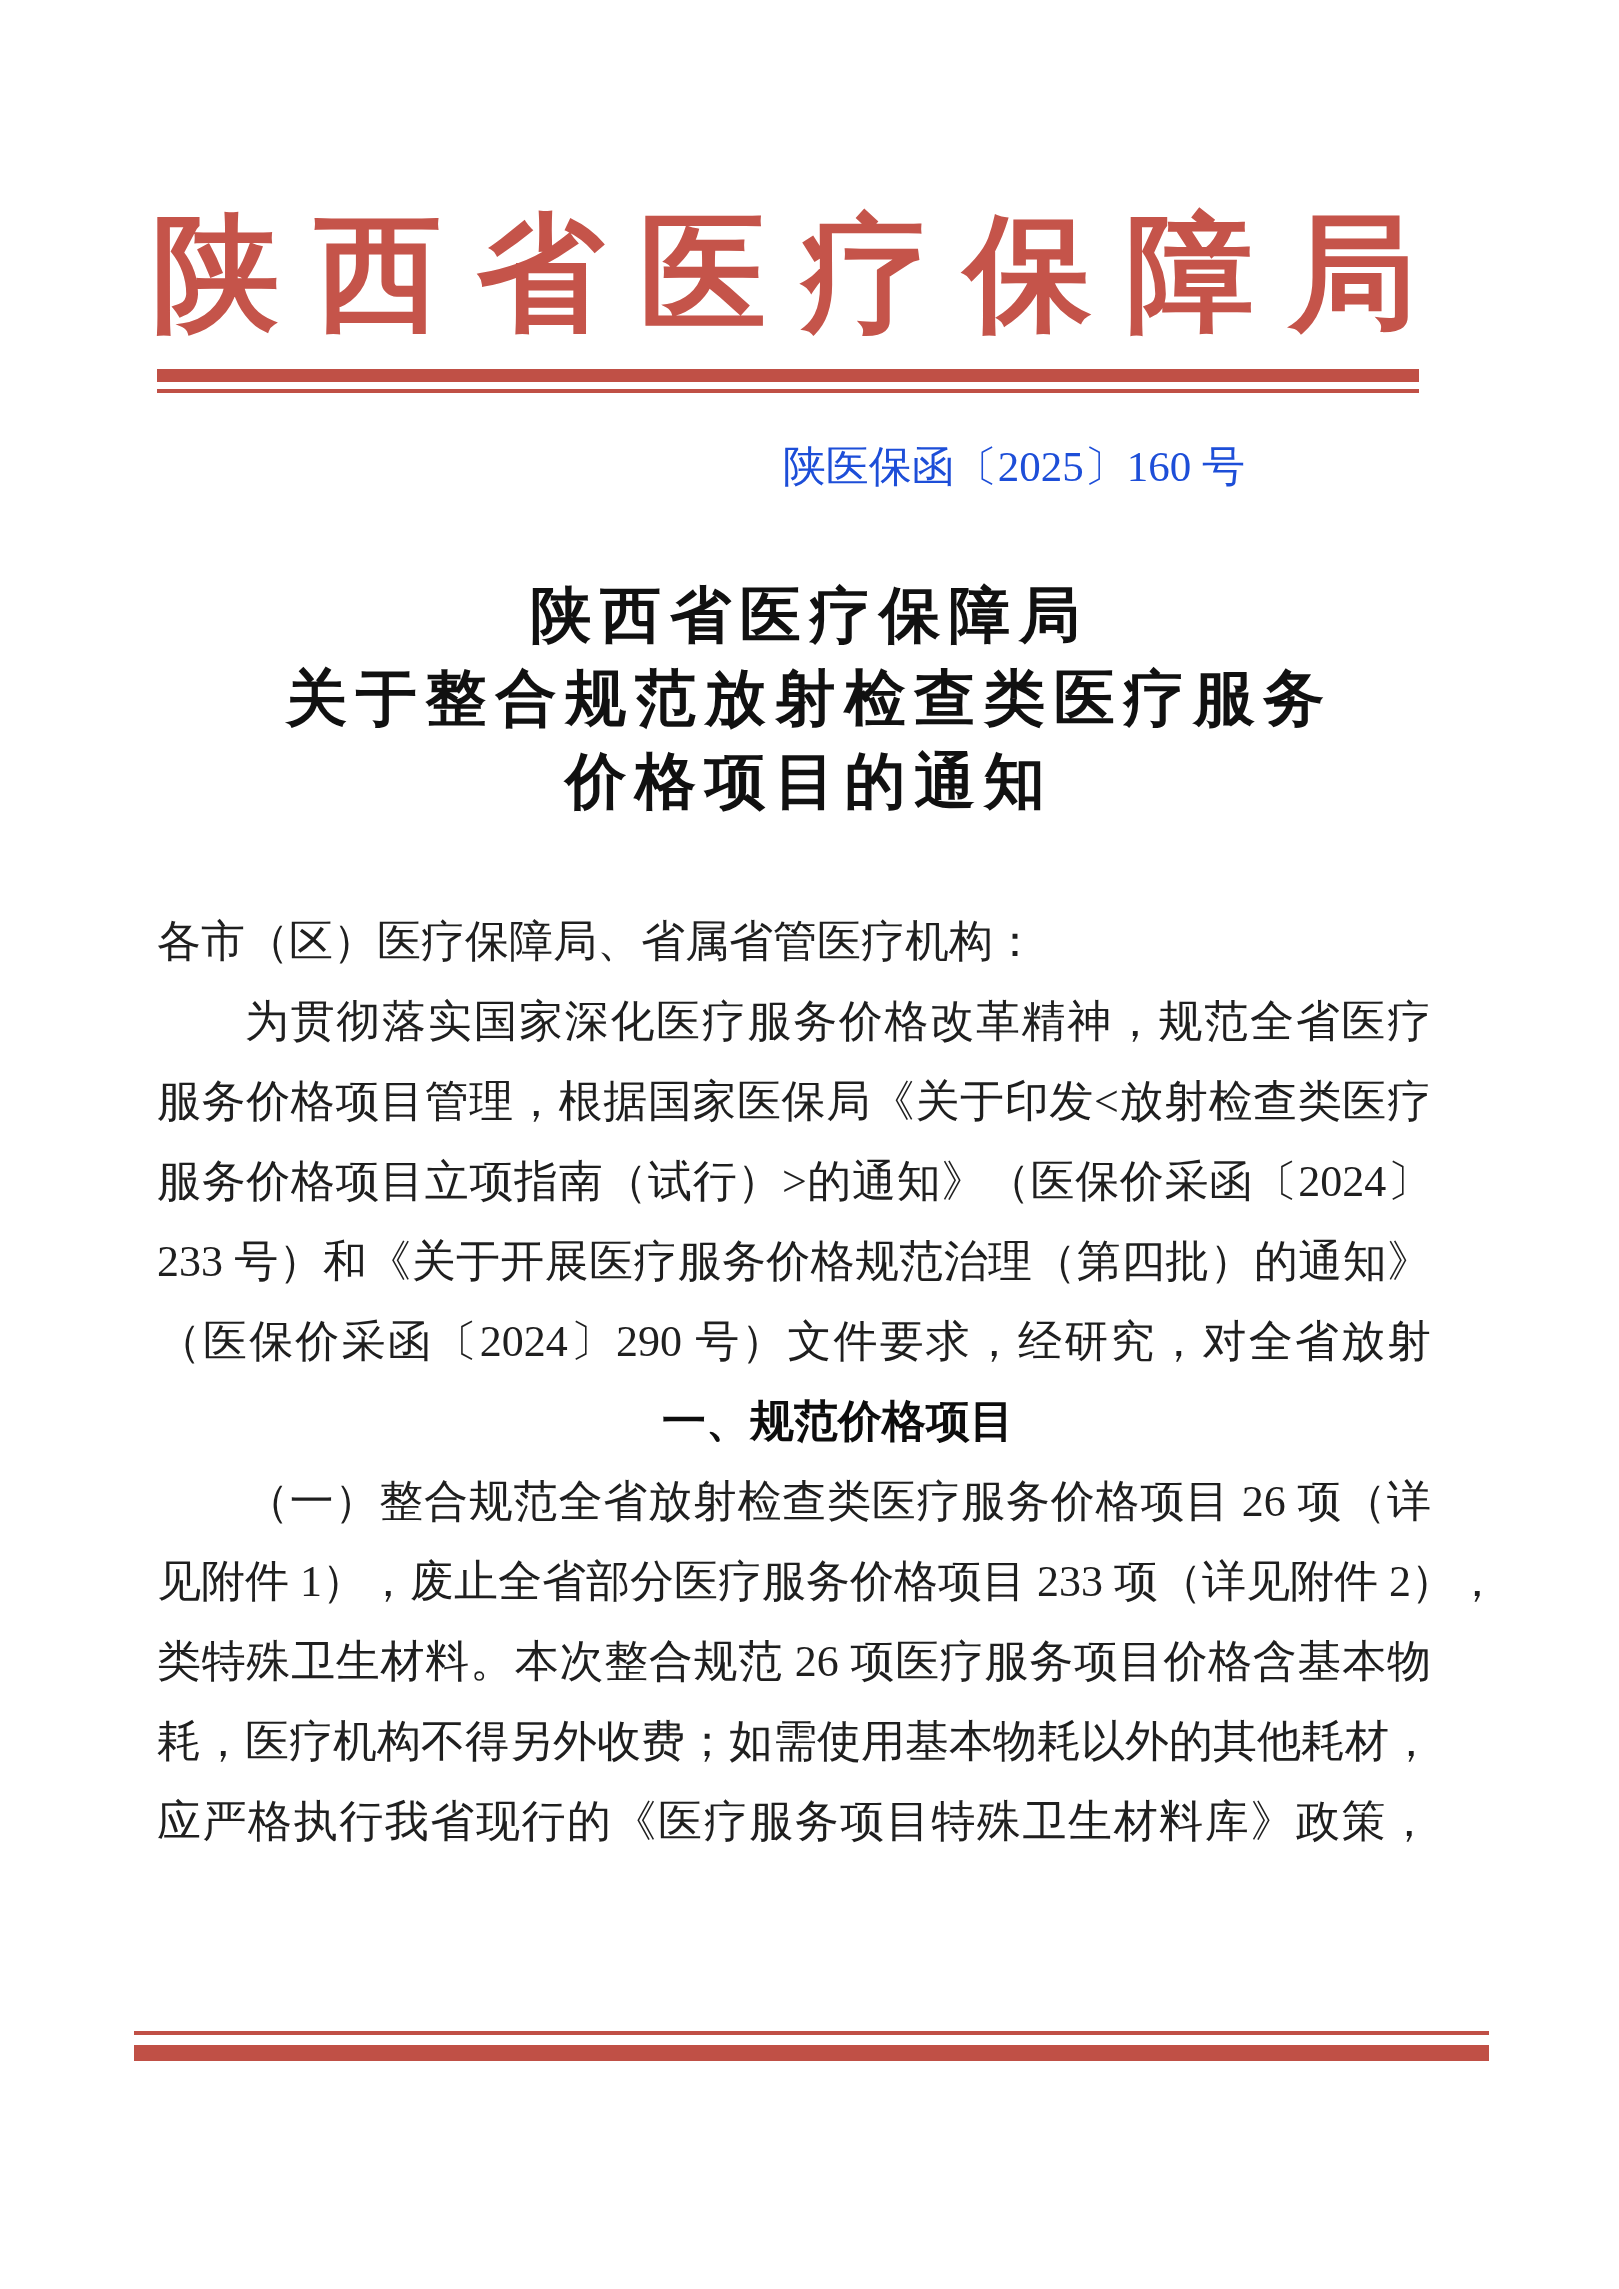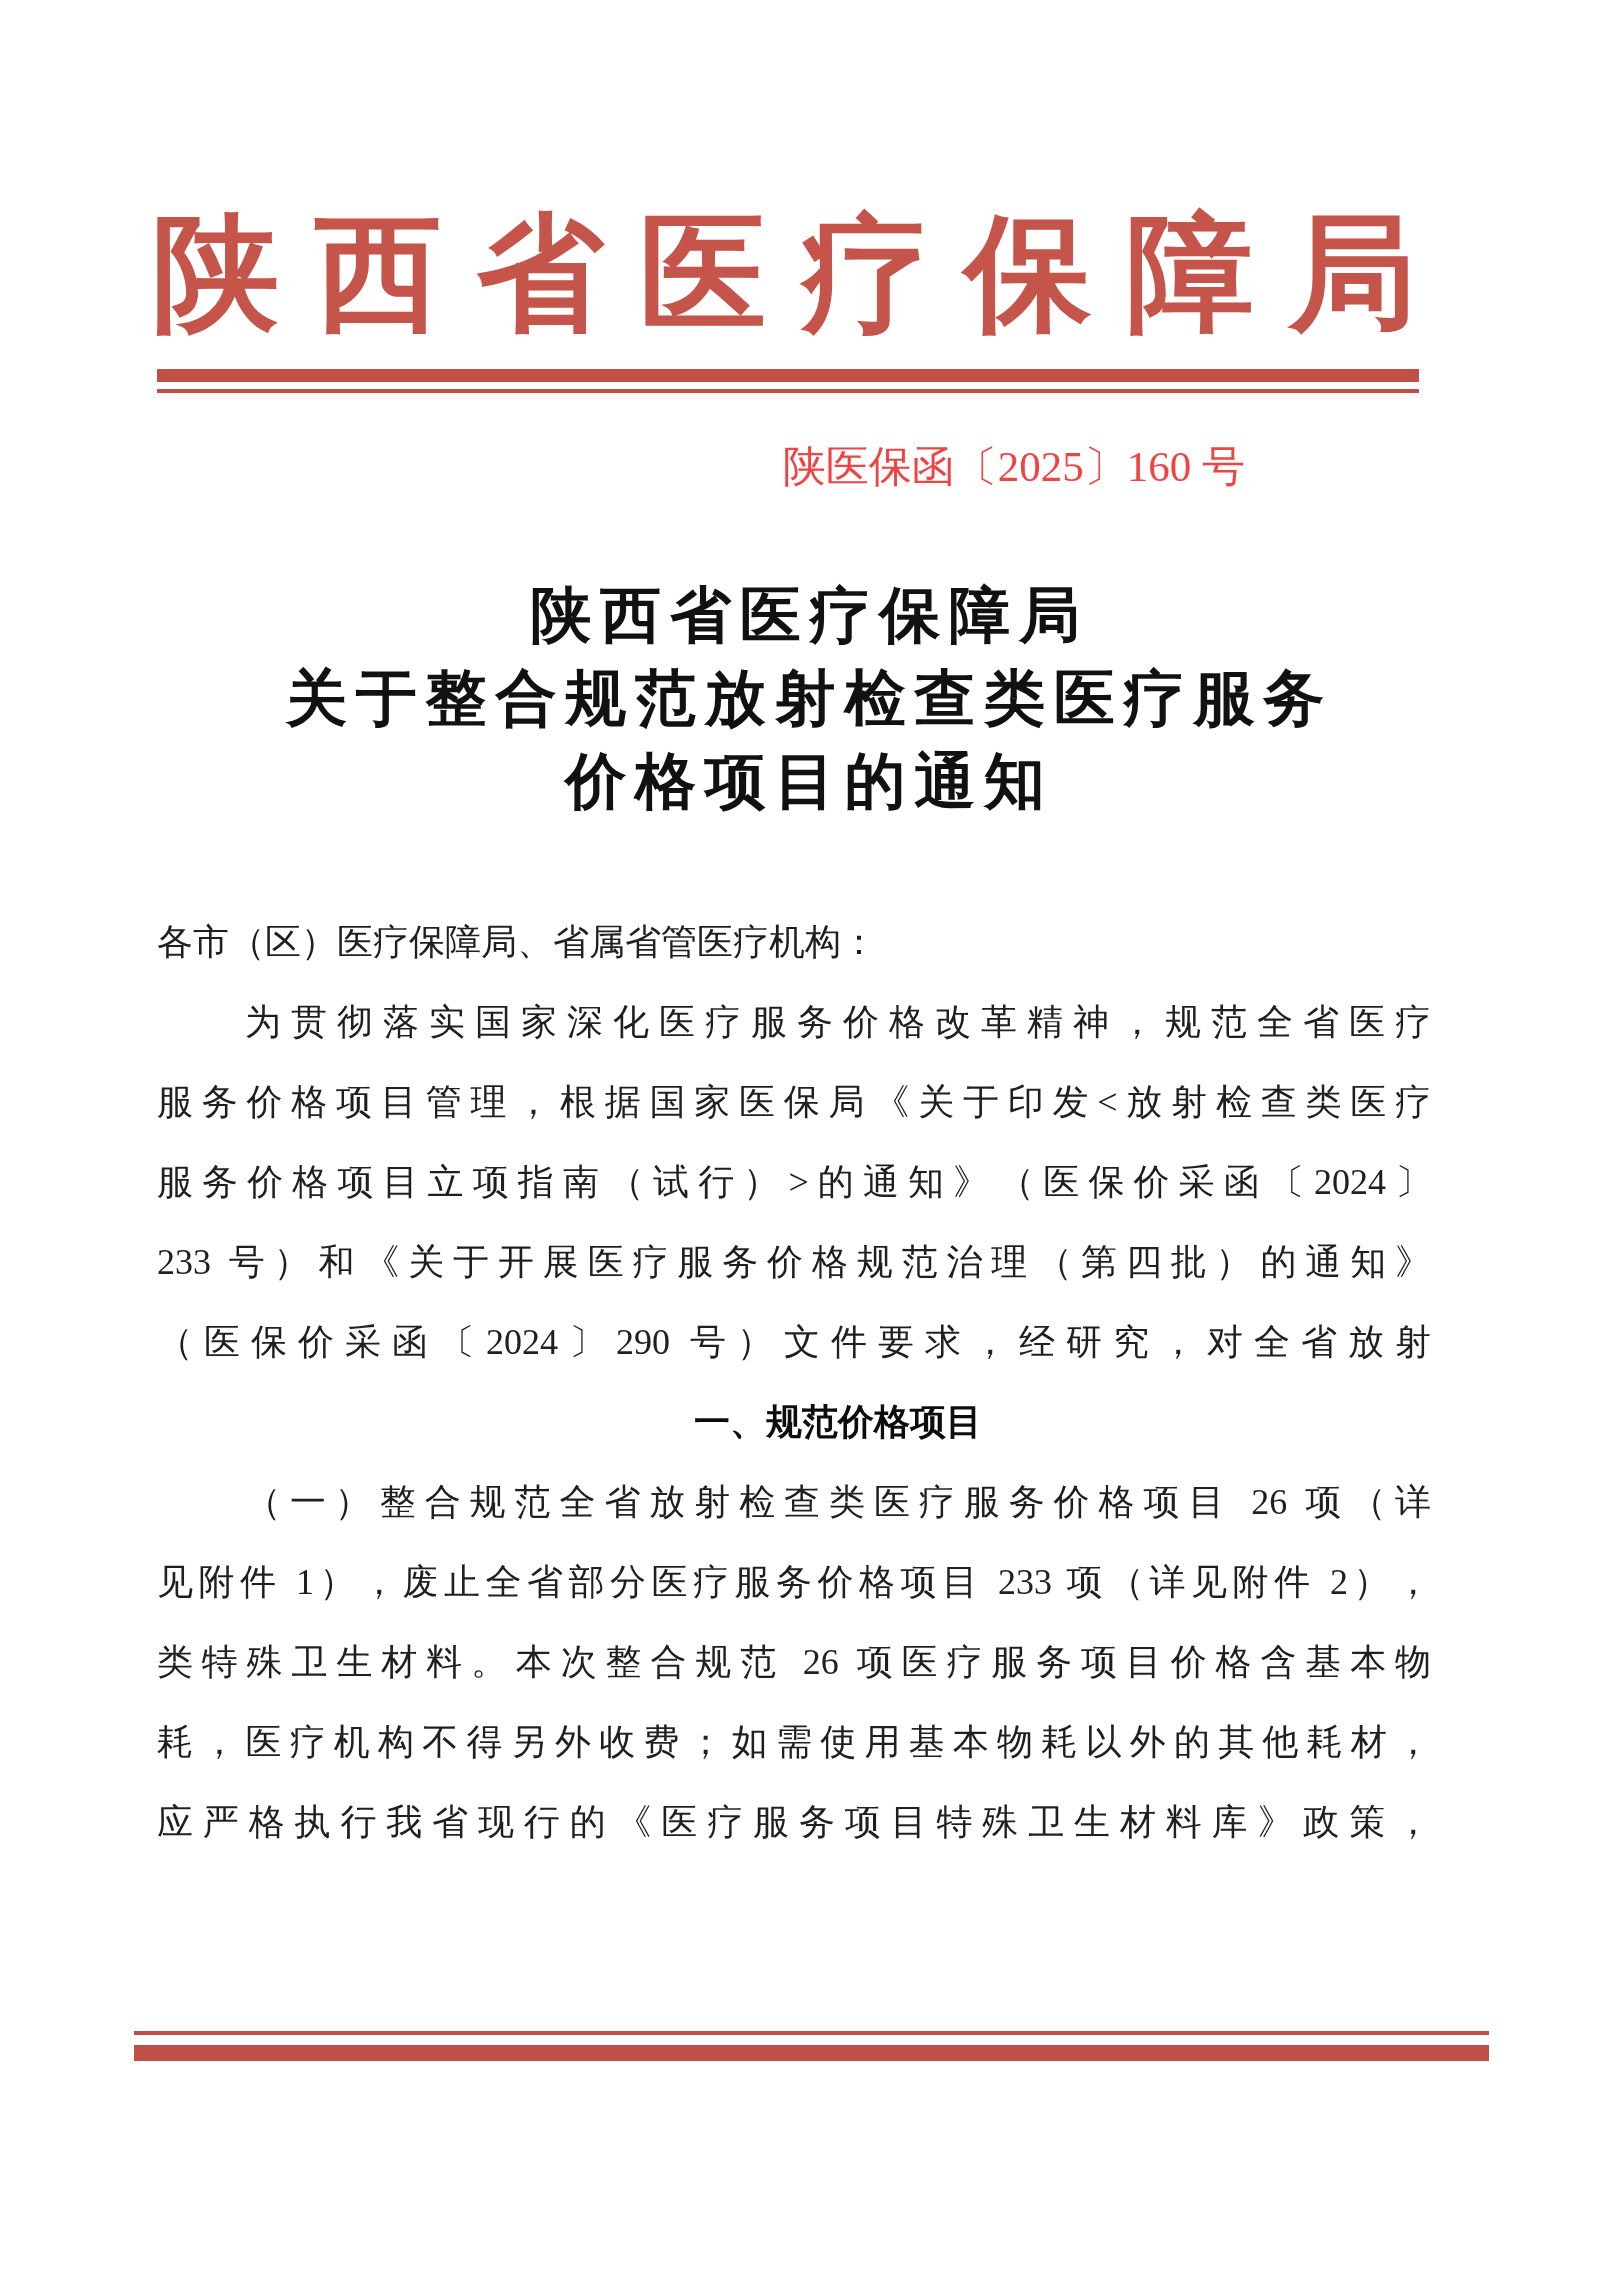--- a/index.html
+++ b/index.html
@@ -36,21 +36,21 @@
   .rule-footer-thick { top: 2045px; left: 134px; width: 1355px; height: 15.7px; }
 
   .doc-no {
     position: absolute;
     top: 439px;
     left: 157px;
     width: 1088px;
     text-align: right;
     font-size: 43px;
     line-height: 55px;
-    color: #ef4444;
+    color: #1d4ed8;
     white-space: nowrap;
   }
 
   .title-block {
     position: absolute;
     top: 574px;
     left: 0;
     width: 1619px;
     text-align: center;
   }
@@ -61,21 +61,21 @@
     letter-spacing: 8.8px;
     color: #111111;
     white-space: nowrap;
   }
 
   .body-block {
     position: absolute;
     top: 902px;
     left: 157px;
     width: 1274px;
-    font-size: 36px;
+    font-size: 44px;
     color: #1f1f1f;
   }
   .body-line {
     height: 80px;
     line-height: 80px;
     white-space: nowrap;
     text-align: justify;
     text-align-last: justify;
   }
   .salutation {

